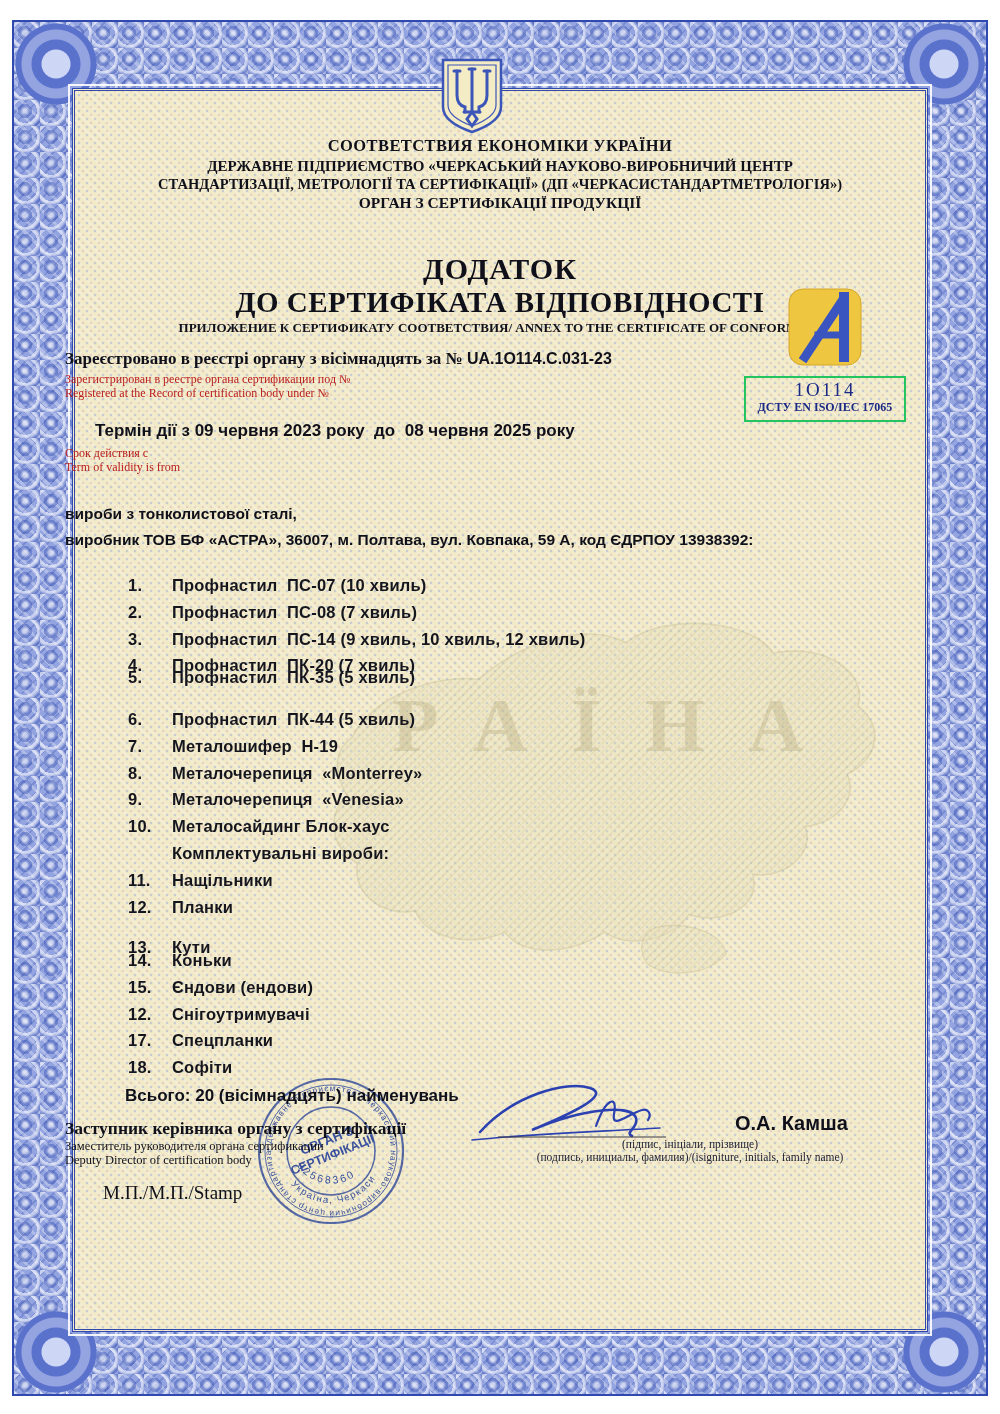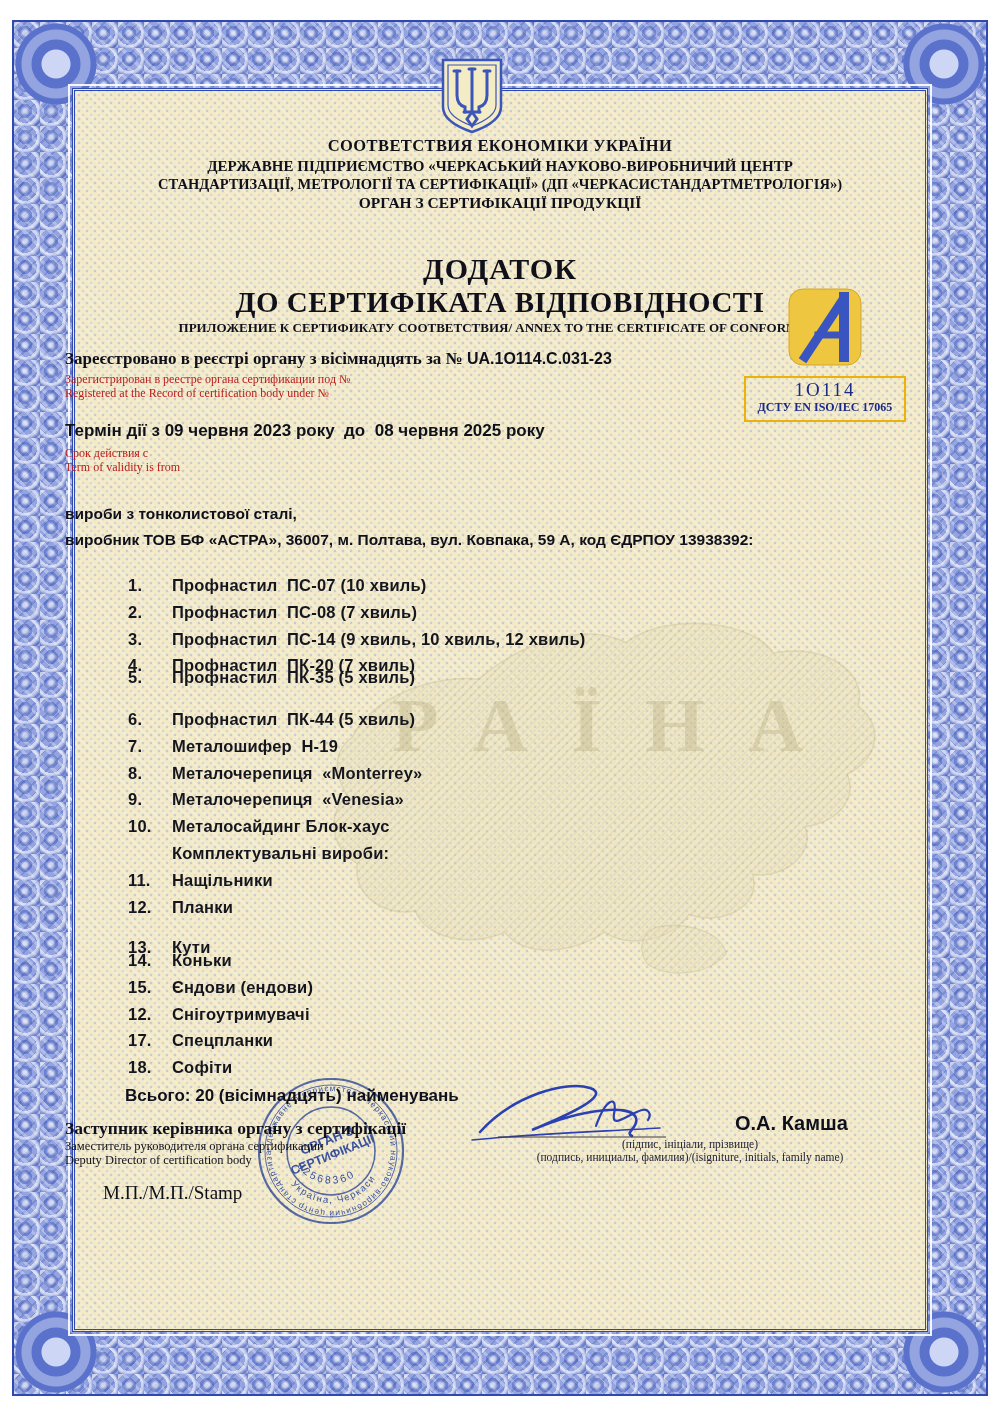--- a/index.html
+++ b/index.html
@@ -31,21 +31,21 @@
   .sanb{font-weight:bold;font-family:"Liberation Sans","DejaVu Sans",sans-serif;}
   .small{font-size:12px;color:#b91c1c;}
   .pre{white-space:pre-wrap;}
   .item .inum{display:inline-block;width:44px;}
   .item{font-size:16.5px;letter-spacing:.2px;color:#15151e;}
   
   .wm-text{position:absolute;left:392px;top:682px;font-size:76px;font-weight:bold;
     letter-spacing:44px;color:rgba(172,161,116,.30);font-family:"Liberation Serif",serif;}
   
   .markbox{position:absolute;left:744px;top:376px;width:158px;height:42px;
-    border:2px solid #eab308;color:#1b2a86;text-align:center;line-height:1.1;}
+    border:2px solid #22c55e;color:#1b2a86;text-align:center;line-height:1.1;}
 </style>
 </head>
 <body>
 
 <div class="page">
 
   <div class="frame">
     <div class="corner" style="left:-6px;top:-6px;"></div>
     <div class="corner" style="right:-6px;top:-6px;"></div>
     <div class="corner" style="left:-6px;bottom:-6px;"></div>
@@ -99,21 +99,21 @@
     <div class="ser" style="font-size:19px;letter-spacing:2px;margin-top:2px;">1О114</div>
     <div class="serb" style="font-size:12px;">ДСТУ EN ISO/ІЕС 17065</div>
   </div>
 
   <div class="abs serb" style="left:65px;top:349px;font-size:17px;">
     <span>Зареєстровано в реєстрі органу з вісімнадцять за № </span><span class="sanb" style="font-size:16px;">UA.1О114.С.031-23</span>
   </div>
   <div class="abs ser small" style="left:65px;top:372px;">Зарегистрирован в реестре органа сертификации под №</div>
   <div class="abs ser small" style="left:65px;top:386px;">Registered at the Record of certification body under №</div>
 
-  <div class="abs sanb pre" style="left:65px;top:421px;font-size:17px;">Термін дії з 09 червня 2023 року  до  08 червня 2025 року</div>
+  <div class="abs sanb pre" style="left:65px;top:421px;font-size:17px;padding-left:30px;">Термін дії з 09 червня 2023 року  до  08 червня 2025 року</div>
   <div class="abs ser small" style="left:65px;top:446px;">Срок действия с</div>
   <div class="abs ser small" style="left:65px;top:460px;">Term of validity is from</div>
 
   <div class="abs sanb" style="left:65px;top:505px;font-size:15.5px;">вироби з тонколистової сталі,</div>
   <div class="abs sanb" style="left:65px;top:531px;font-size:15.5px;">виробник ТОВ БФ «АСТРА», 36007, м. Полтава, вул. Ковпака, 59 А, код ЄДРПОУ 13938392:</div>
 
   <div class="abs sanb item" style="left:128px;top:576px;"><span class="inum">1.</span><span class="itxt pre">Профнастил  ПС-07 (10 хвиль)</span></div>
   <div class="abs sanb item" style="left:128px;top:603px;"><span class="inum">2.</span><span class="itxt pre">Профнастил  ПС-08 (7 хвиль)</span></div>
   <div class="abs sanb item" style="left:128px;top:630px;"><span class="inum">3.</span><span class="itxt pre">Профнастил  ПС-14 (9 хвиль, 10 хвиль, 12 хвиль)</span></div>
   <div class="abs sanb item" style="left:128px;top:656px;"><span class="inum">4.</span><span class="itxt pre">Профнастил  ПК-20 (7 хвиль)</span></div>

